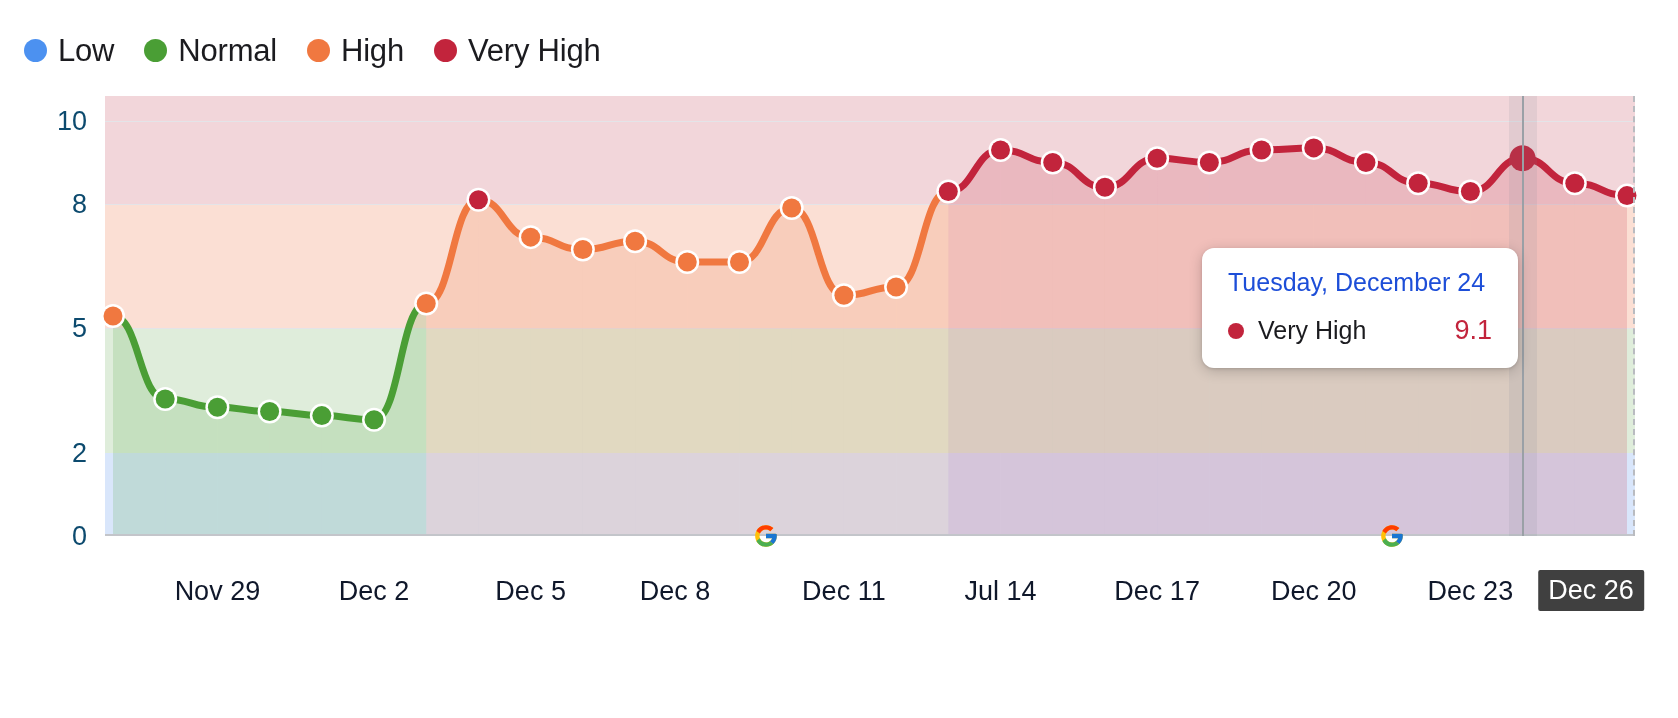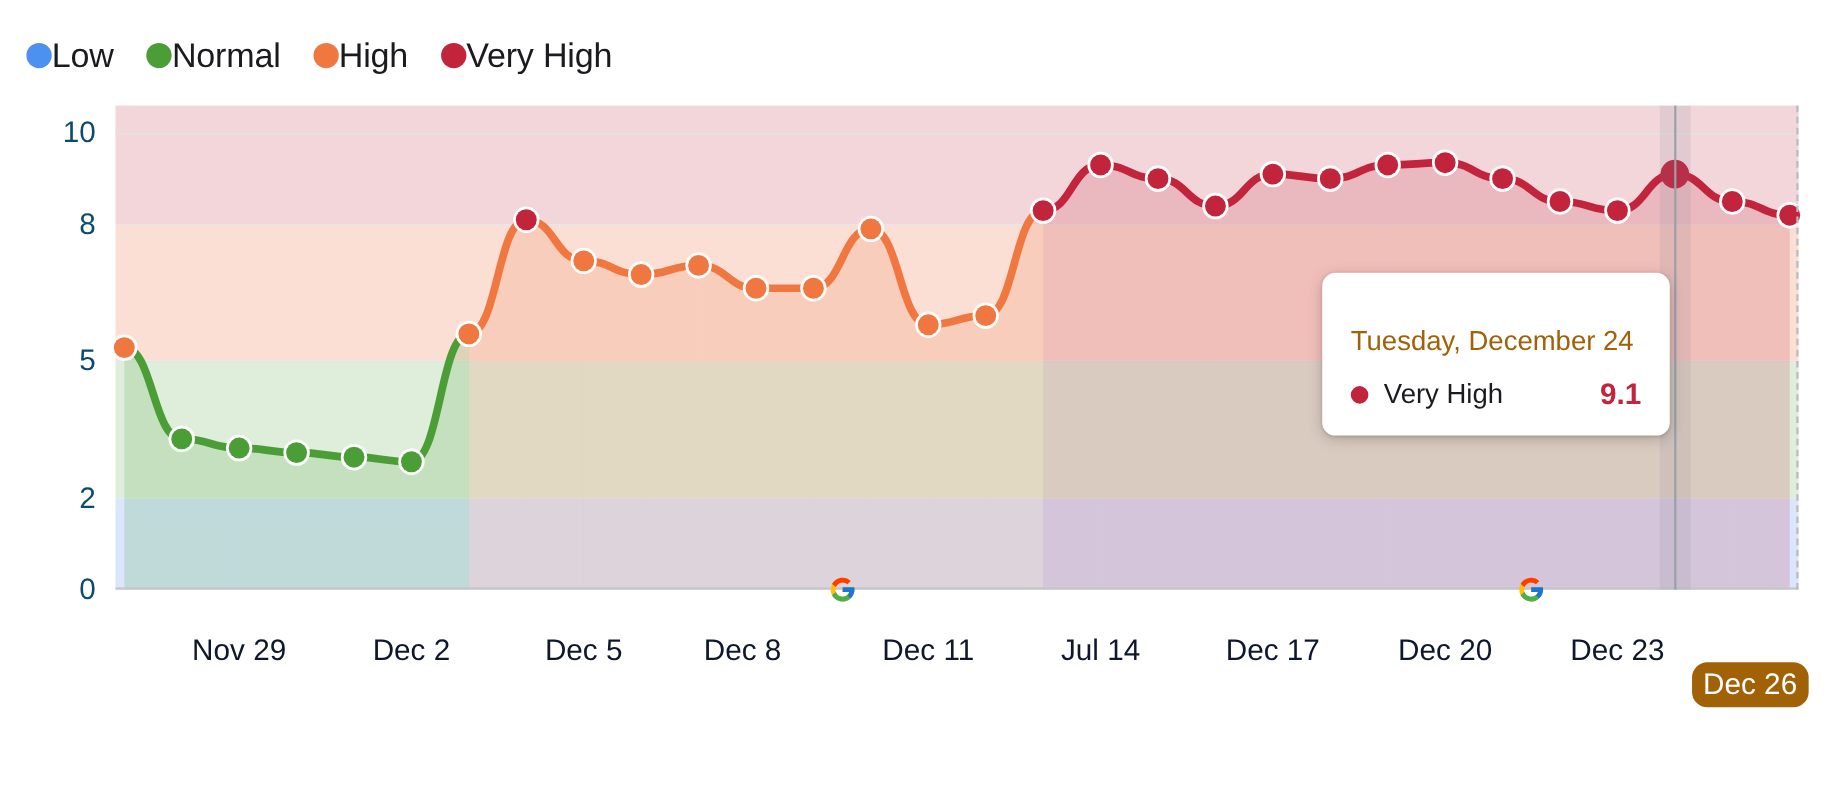--- a/index.html
+++ b/index.html
@@ -11,21 +11,21 @@
     overflow: hidden;
   }
   #root { position: relative; width: 1678px; height: 718px; background:#fff; }
 
   
   .legend {
     position: absolute; left: 24px; top: 28px;
     display: flex; align-items: center; gap: 30px;
     height: 44px;
   }
-  .legend-item { display: flex; align-items: center; }
+  .legend-item { display: flex; align-items: center; gap: 11px; }
   .legend-dot { width: 23px; height: 23px; border-radius: 50%; display:block; }
   .legend-label {
     font-size: 31px; color: #1b1b1f; letter-spacing: -0.2px;
     white-space: nowrap; line-height: 1;
   }
 
   
   .plot-wrap { position: absolute; left: 0; top: 96px; width: 1678px; height: 520px; }
   .y-axis { position: absolute; left: 0; top: 0; width: 105px; height: 440px; }
   .y-tick {
@@ -52,36 +52,36 @@
   
   .g-marker { position: absolute; width: 26px; height: 26px; transform: translate(-50%,-50%); }
 
   
   .x-axis { position: absolute; left: 105px; top: 480px; width: 1530px; height: 54px; }
   .x-tick {
     position: absolute; top: 0; transform: translateX(-50%);
     font-size: 27px; color: #0f172a; white-space: nowrap;
   }
   .x-tick.badge {
-    background: #a16207; color: #ffffff; border-radius: 14px;
-    padding: 5px 10px; top: -6px; margin-top: 32px;
+    background: #404040; color: #ffffff; border-radius: 2px;
+    padding: 5px 10px; top: -6px;
   }
 
   
   .tooltip {
     position: absolute; left: 1202px; top: 248px;
     width: 316px; background: #ffffff;
     border-radius: 12px; padding: 20px 26px 22px 26px;
     box-shadow: 0 3px 14px rgba(0,0,0,0.20), 0 1px 3px rgba(0,0,0,0.12);
   }
-  .tt-date { font-size: 25px; color: #a16207; margin-bottom: 18px; white-space: nowrap; margin-top: 28px; }
+  .tt-date { font-size: 25px; color: #1d4ed8; margin-bottom: 18px; white-space: nowrap; }
   .tt-row { display: flex; align-items: center; gap: 14px; }
   .tt-dot { width: 16px; height: 16px; border-radius: 50%; flex: none; }
   .tt-name { font-size: 25px; color: #1b1b1f; flex: 1; white-space: nowrap; }
-  .tt-val { font-size: 27px; font-weight: bold; white-space: nowrap; }
+  .tt-val { font-size: 27px; font-weight: normal; white-space: nowrap; }
 </style>
 </head>
 <body>
 
 <div id="root">
 
   <div class="legend" id="legend">
       <div class="legend-item">
         <span class="legend-dot" style="background: rgb(76, 145, 240);"></span>
         <span class="legend-label">Low</span>

